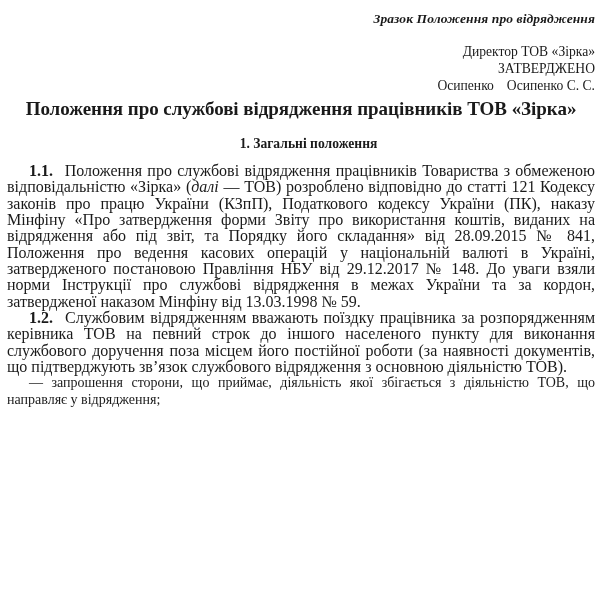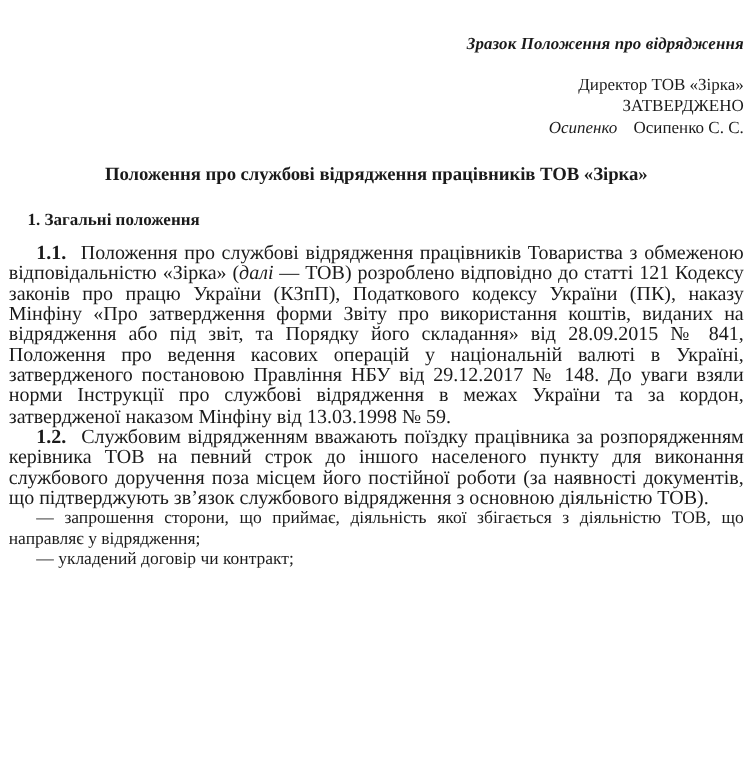--- a/index.html
+++ b/index.html
@@ -21,21 +21,21 @@
     position: relative;
     width: 600px;
     height: 610px;
     padding: 0;
     box-sizing: border-box;
   }
 
   .content {
     position: absolute;
     left: 7px;
-    top: 16px;
+    top: 0;
     width: 588px;
   }
 
   
   .doc-kicker {
     text-align: right;
     font-weight: bold;
     font-style: italic;
     font-size: 13.5px;
     line-height: 16px;
@@ -46,40 +46,40 @@
   .approval-block {
     text-align: right;
     font-size: 13.6px;
     line-height: 17.2px;
     margin-top: 16px;
   }
   .approval-block .sig-line {
     white-space: nowrap;
   }
   .approval-block .sig-name {
-    font-style: italic;
     margin-right: 13px;
   }
 
   
   .doc-title {
     text-align: center;
     font-weight: bold;
-    font-size: 15px;
+    font-size: 19px;
     line-height: 19px;
-    margin-top: 20px;
+    margin-top: 4px;
     letter-spacing: -0.05px;
   }
 
   .section-heading {
     font-weight: bold;
     font-size: 13.6px;
     line-height: 17px;
     margin-top: 17px;
     padding-left: 15px;
+    text-align: center;
   }
 
   
   .para {
     font-size: 16px;
     line-height: 16.35px;
     text-align: justify;
     text-justify: inter-word;
     text-indent: 22px;
     margin: 0;
@@ -129,19 +129,18 @@
       <span class="num">1.1.</span><span class="num-gap">&nbsp; </span><span>Положення про службові відрядження працівників Товариства з обмеженою відповідальністю «Зірка» (</span><span class="ital">далі</span><span> — ТОВ) розроблено відповідно до статті 121 Кодексу законів про працю України (КЗпП), Податкового кодексу України (ПК), наказу Мінфіну «Про затвердження форми Звіту про використання коштів, виданих на відрядження або під звіт, та Порядку його складання» від 28.09.2015 № 841, Положення про ведення касових операцій у національній валюті в Україні, затвердженого постановою Правління НБУ від 29.12.2017 № 148. До уваги взяли норми Інструкції про службові відрядження в межах України та за кордон, затвердженої наказом Мінфіну від 13.03.1998 № 59.</span>
     </p>
 
     <p class="para">
       <span class="num">1.2.</span><span class="num-gap">&nbsp; </span><span>Службовим відрядженням вважають поїздку працівника за розпорядженням керівника ТОВ на певний строк до іншого населеного пункту для виконання службового доручення поза місцем його постійної роботи (за наявності документів, що підтверджують зв’язок службового відрядження з основною діяльністю ТОВ).</span>
     </p>
 
 
     <p class="listitem">— запрошення сторони, що приймає, діяльність якої збігається з діяльністю ТОВ, що направляє у відрядження;</p>
 
-    <p class="listitem">— укладений договір чи контракт;</p>
 
 
 
 
   </div>
 </div>
 
 </body></html>

